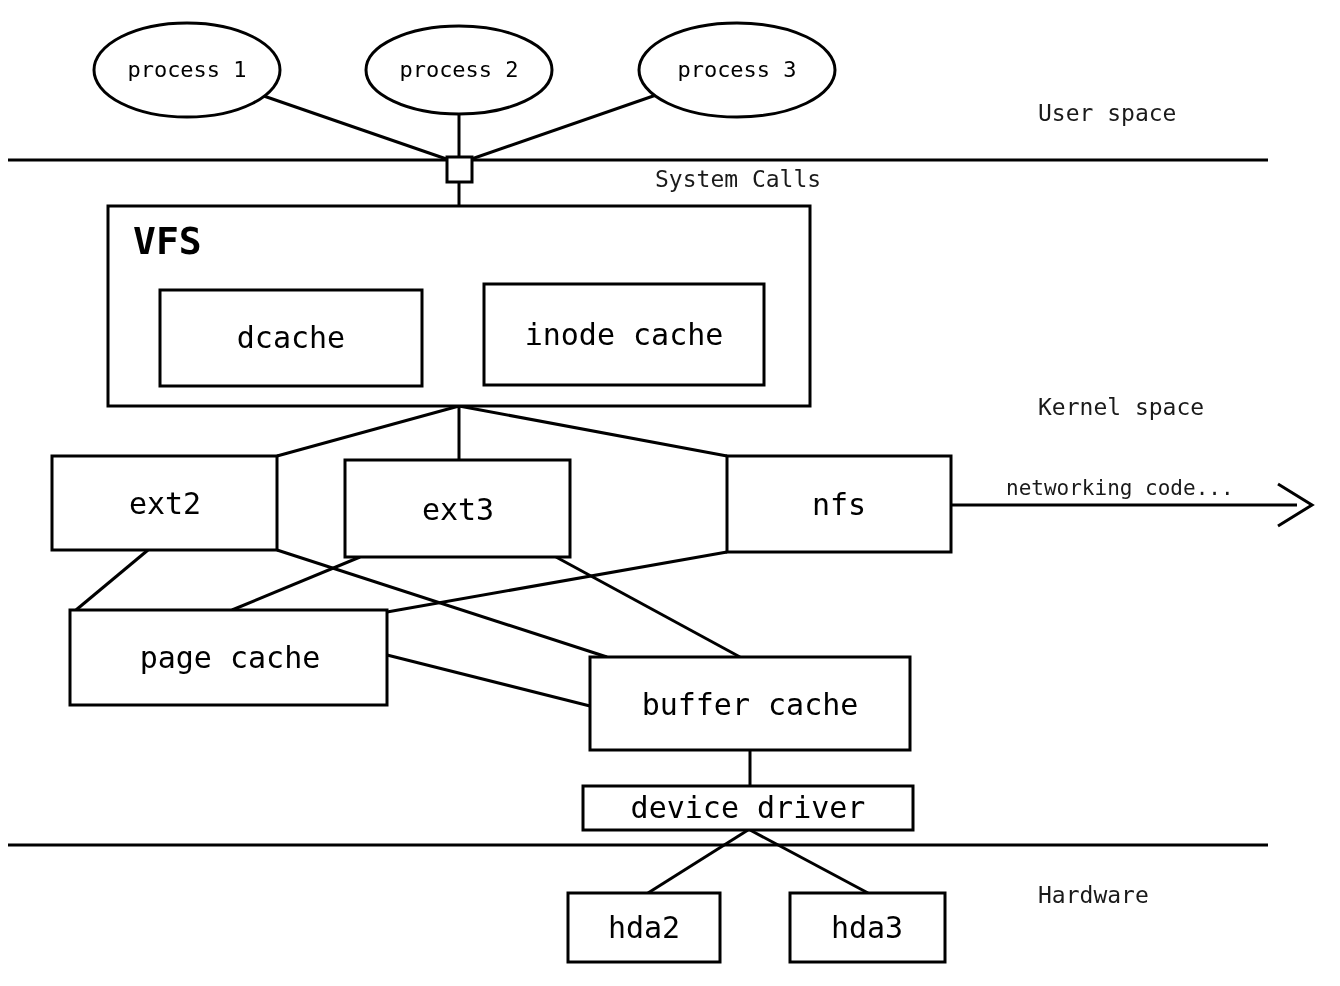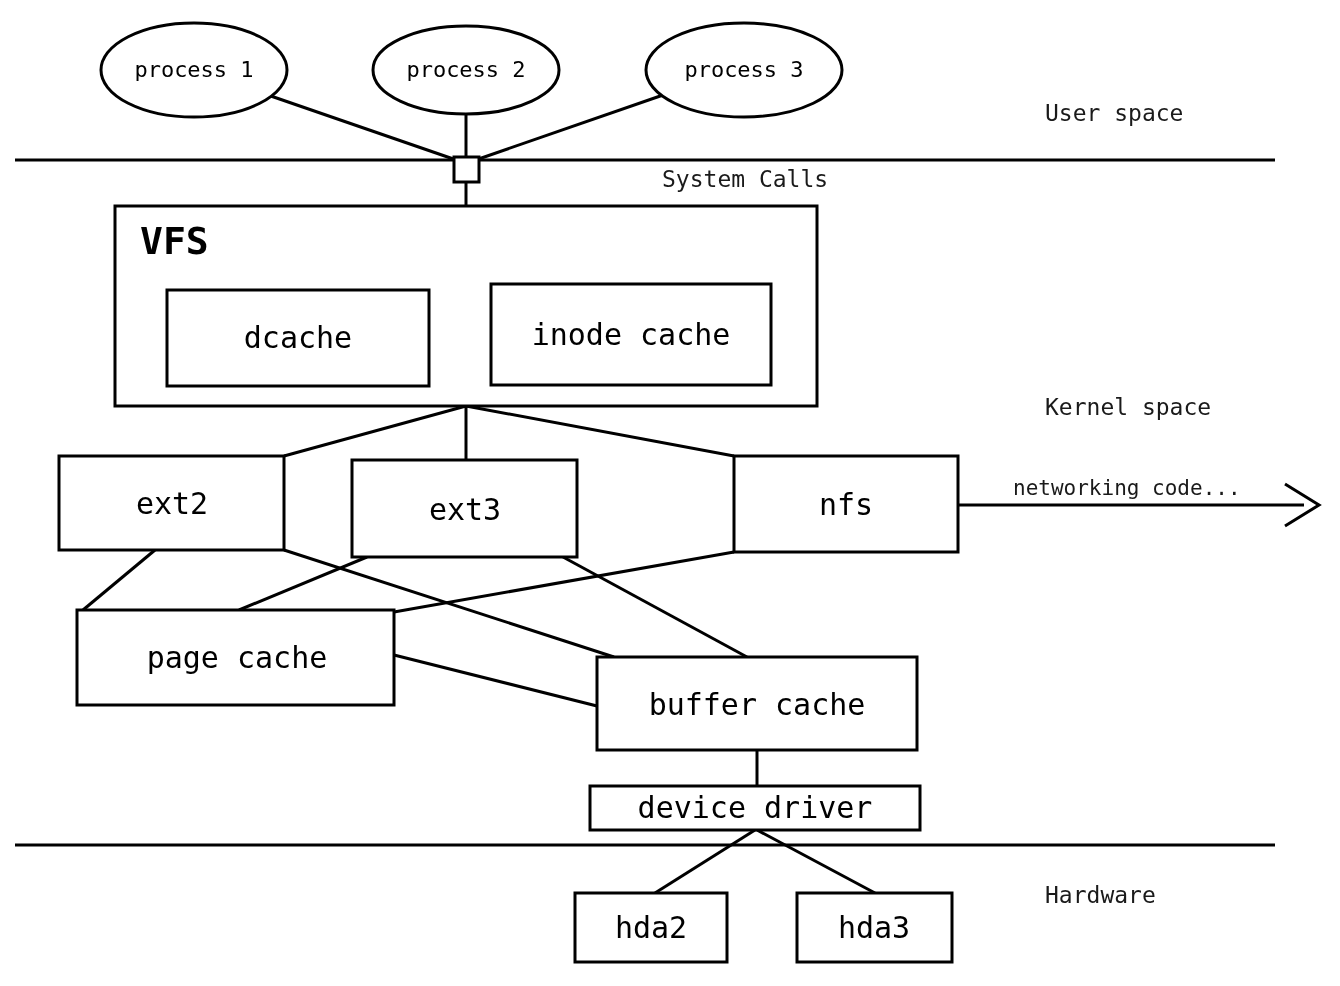--- a/index.html
+++ b/index.html
@@ -10,21 +10,20 @@
   body {
     width: 1340px;
     height: 986px;
     font-family: "DejaVu Sans Mono", monospace;
     overflow: hidden;
   }
   #diagram-root {
     position: relative;
     width: 1318px;
     height: 986px;
-    padding-left: 7px;
   }
   svg.diagram {
     display: block;
     width: 1340px;
     height: 986px;
   }
   .edge {
     stroke: #000000;
     stroke-width: 3;
     fill: none;

